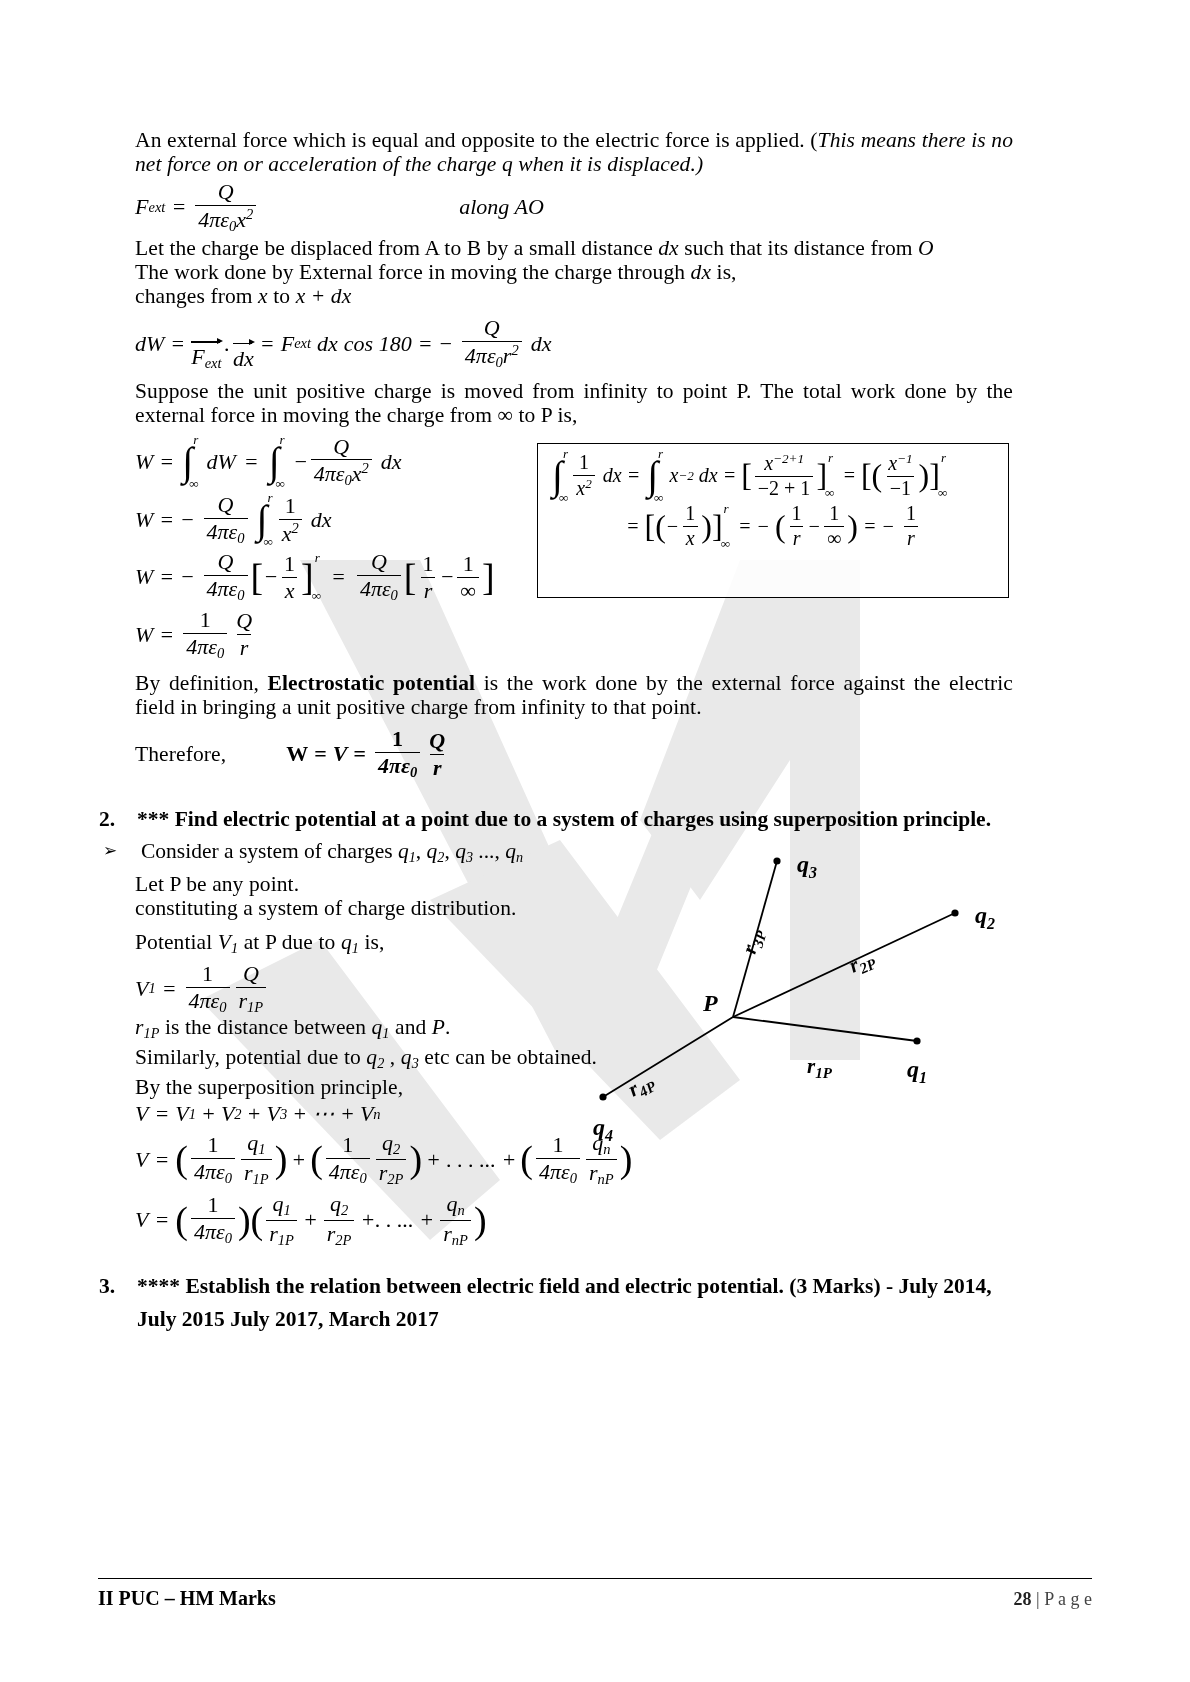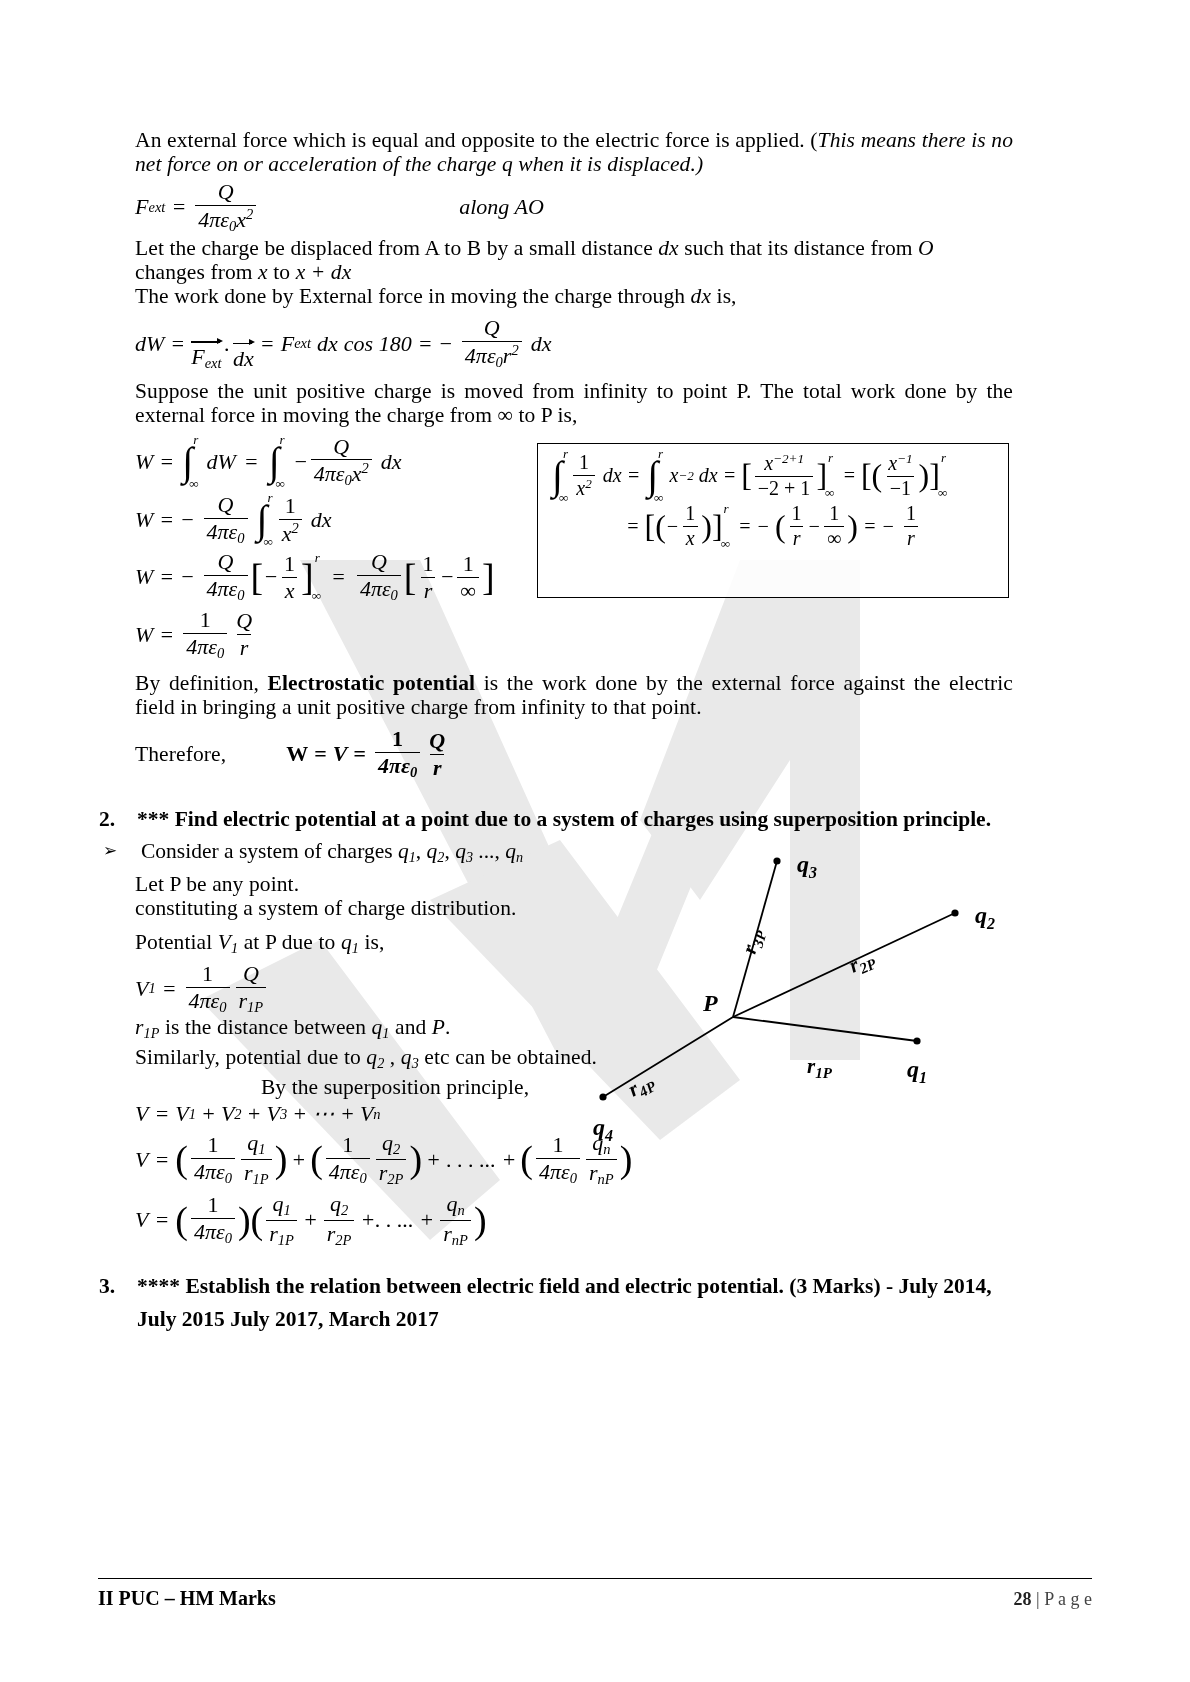--- a/index.html
+++ b/index.html
@@ -268,22 +268,22 @@
         <span style="margin:0 6px;">=</span>
         <span class="frac">
           <span class="num">Q</span>
           <span class="den"><span>4πε</span><span class="sub">0</span><span>x</span><span class="sup">2</span></span>
         </span>
       </div>
       <div class="eq" style="margin-left:200px;">along AO</div>
     </div>
 
     <p class="body-text" style="margin-top:2px;"><span>Let the charge be displaced from A to B by a small distance </span><span class="mathtext">dx</span><span> such that its distance from </span><span class="mathtext">O</span></p>
+    <p class="body-text"><span>The work done by External force in moving the charge through </span><span class="mathtext">dx</span><span> is,</span></p>
     <p class="body-text"><span>changes from </span><span class="mathtext">x</span><span> to </span><span class="mathtext">x + dx</span></p>
-    <p class="body-text"><span>The work done by External force in moving the charge through </span><span class="mathtext">dx</span><span> is,</span></p>
 
     <div class="eq" style="margin-top:6px;">
       <span>dW</span>
       <span style="margin:0 6px;">=</span>
       <span class="vecoverline"><span>F</span><span class="sub">ext</span></span>
       <span style="margin:0 3px;">.</span>
       <span class="vecoverline"><span>dx</span></span>
       <span style="margin:0 6px;">=</span>
       <span>F</span>
         <span class="sub">ext</span>
@@ -448,21 +448,21 @@
         <span class="frac">
           <span class="num">Q</span>
           <span class="den"><span>r</span><span class="sub">1P</span></span>
         </span>
       </div>
 
       <p class="body-text" style="text-align:left;"><span class="mathtext">r</span><span class="mathtext sub">1P</span><span> is the distance between </span><span class="mathtext">q</span><span class="mathtext sub">1</span><span> and </span><span class="mathtext">P</span><span>.</span></p>
 
       <p class="body-text"><span>Similarly, potential due to </span><span class="mathtext">q</span><span class="mathtext sub">2</span><span> , </span><span class="mathtext">q</span><span class="mathtext sub">3</span><span> etc can be obtained.</span></p>
 
-      <p class="body-text" style="text-align:center;">By the superposition principle,</p>
+      <p class="body-text" style="text-align:left;">By the superposition principle,</p>
     </div>
 
     <div class="eq" style="margin-top:2px;">
       <span>V</span>
       <span style="margin:0 6px;">=</span>
       <span>V</span>
         <span class="sub">1</span>
       <span style="margin:0 5px;">+</span>
       <span>V</span>
         <span class="sub">2</span>

